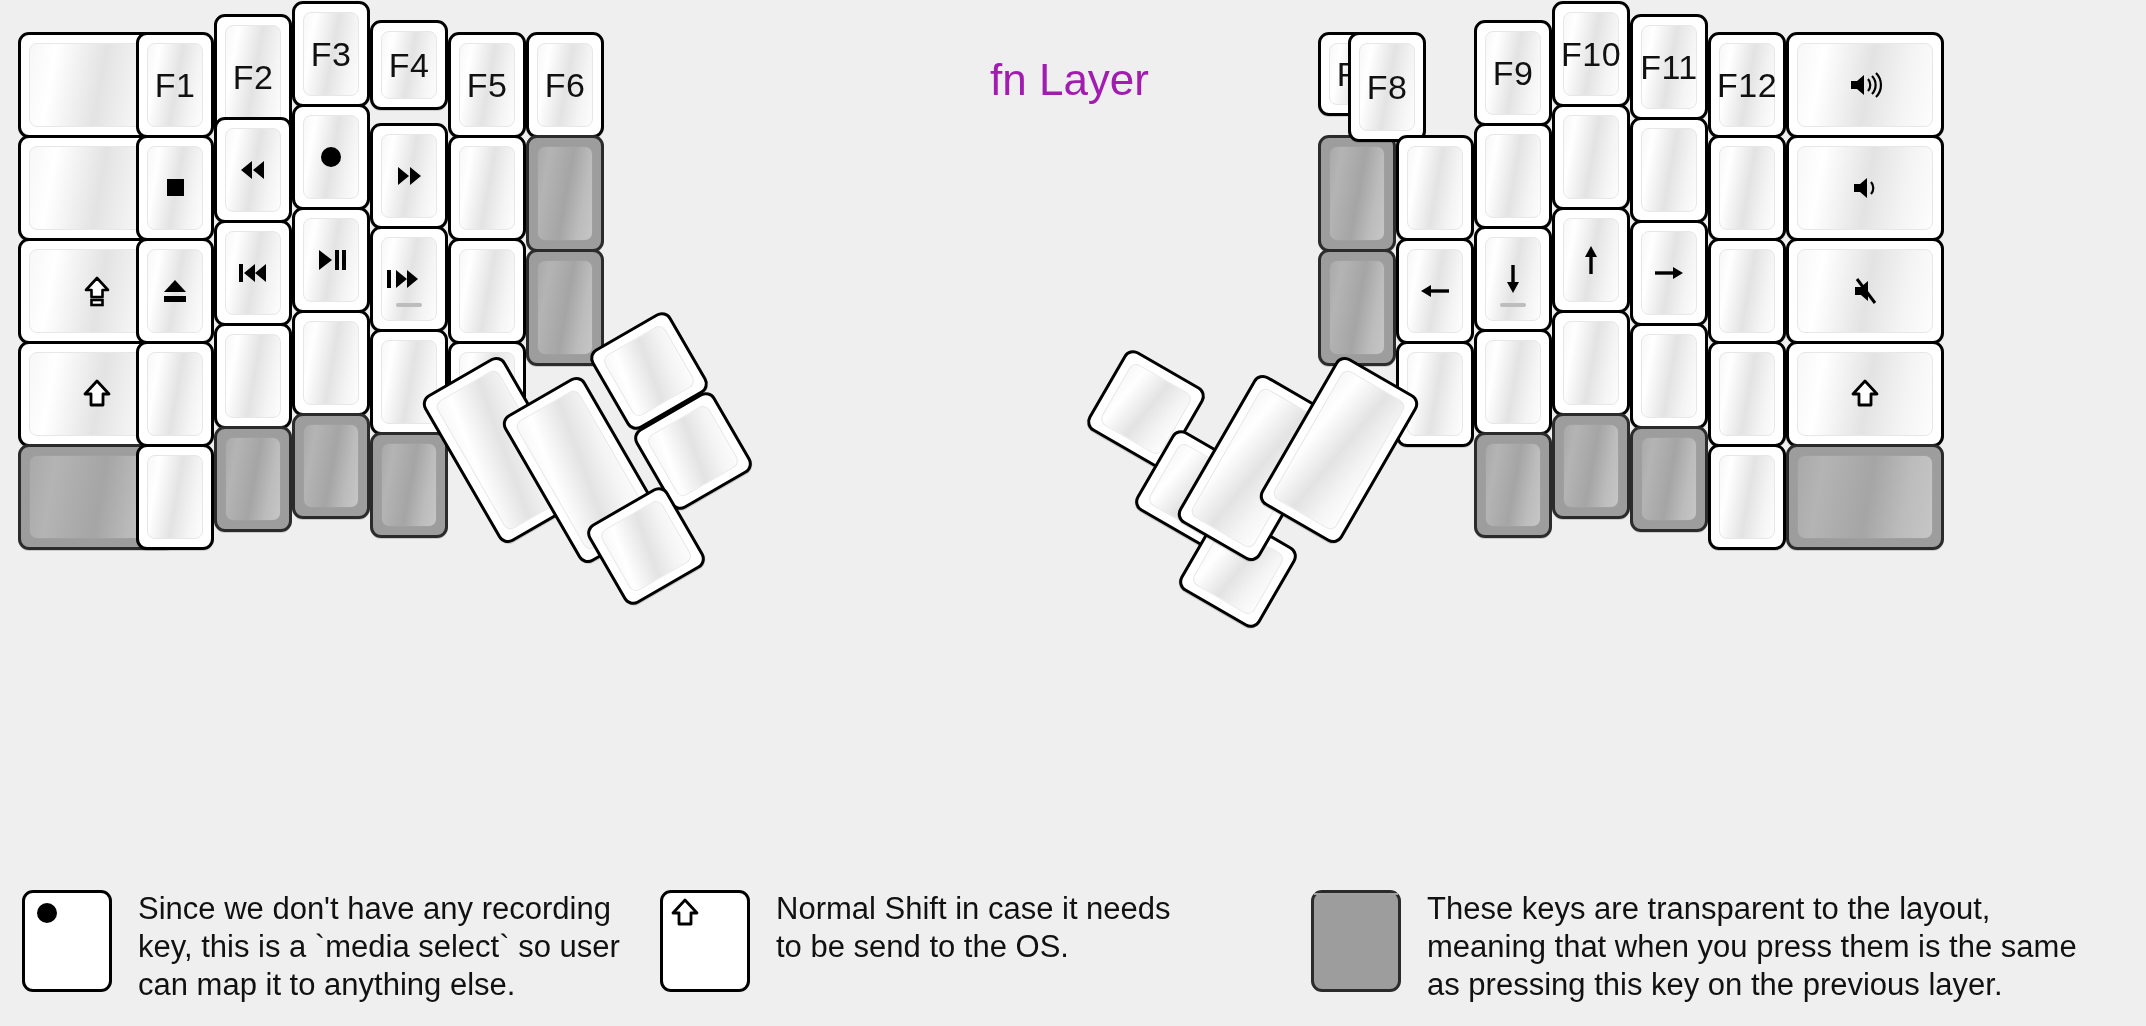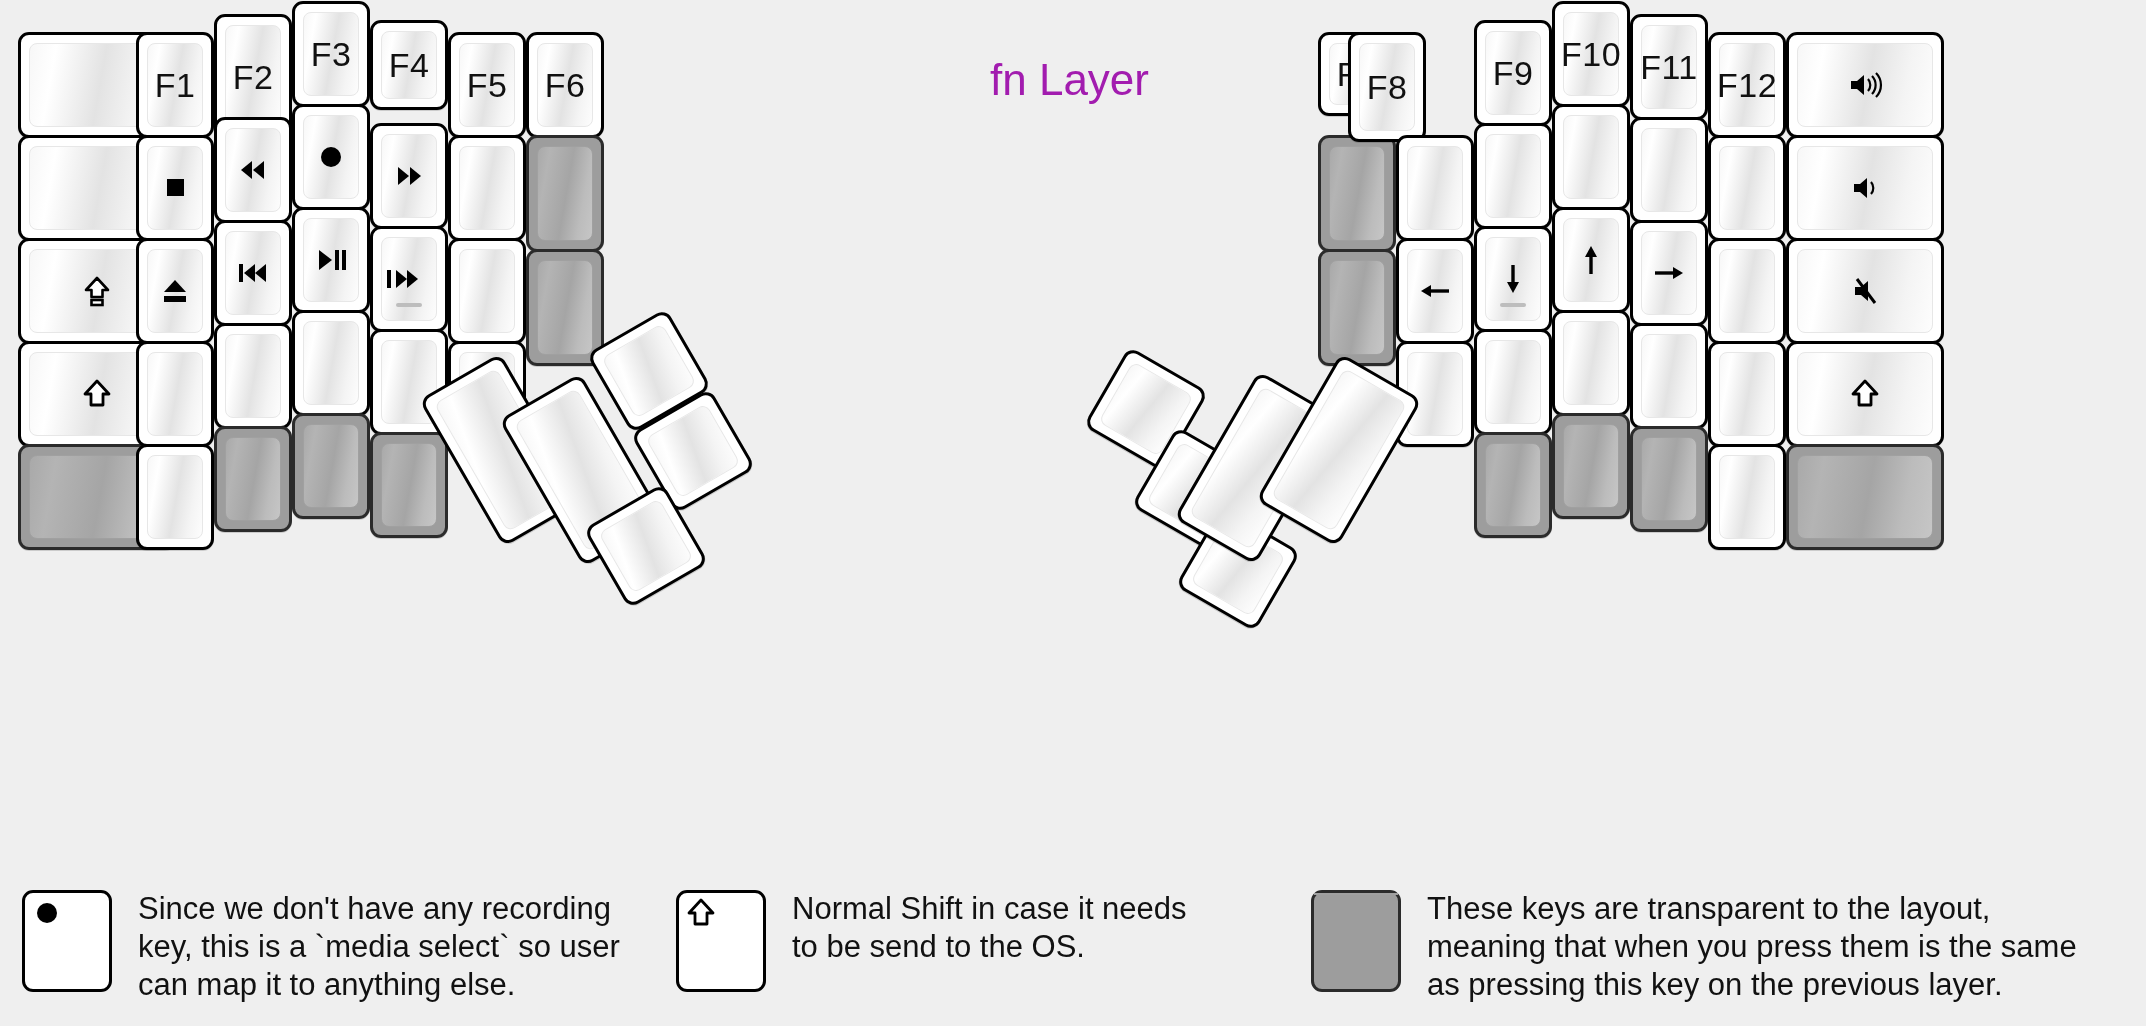--- a/index.html
+++ b/index.html
@@ -460,21 +460,21 @@
               <svg width="44" height="40" viewBox="0 0 44 40" xmlns="http://www.w3.org/2000/svg">
                 <circle cx="22" cy="20" r="10" fill="#000"></circle>
               </svg>
             </span>
           </div>
         </div>
         <div class="legend-text">Since we don't have any recording
 key, this is a `media select` so user
 can map it to anything else.</div>
       </div>
-      <div class="legend-item" style="left: 676px; top: 890px;">
+      <div class="legend-item" style="left: 660px; top: 890px;">
         <div class="legend-key">
           <div class="cap">
             <span class="glyph">
               <svg width="44" height="40" viewBox="0 0 44 40" xmlns="http://www.w3.org/2000/svg">
                 <path d="M22 7 L34 20 L28 20 L28 31 L16 31 L16 20 L10 20 Z" fill="#fff" stroke="#000" stroke-width="2.8" stroke-linejoin="round"></path>
               </svg>
             </span>
           </div>
         </div>
         <div class="legend-text">Normal Shift in case it needs

